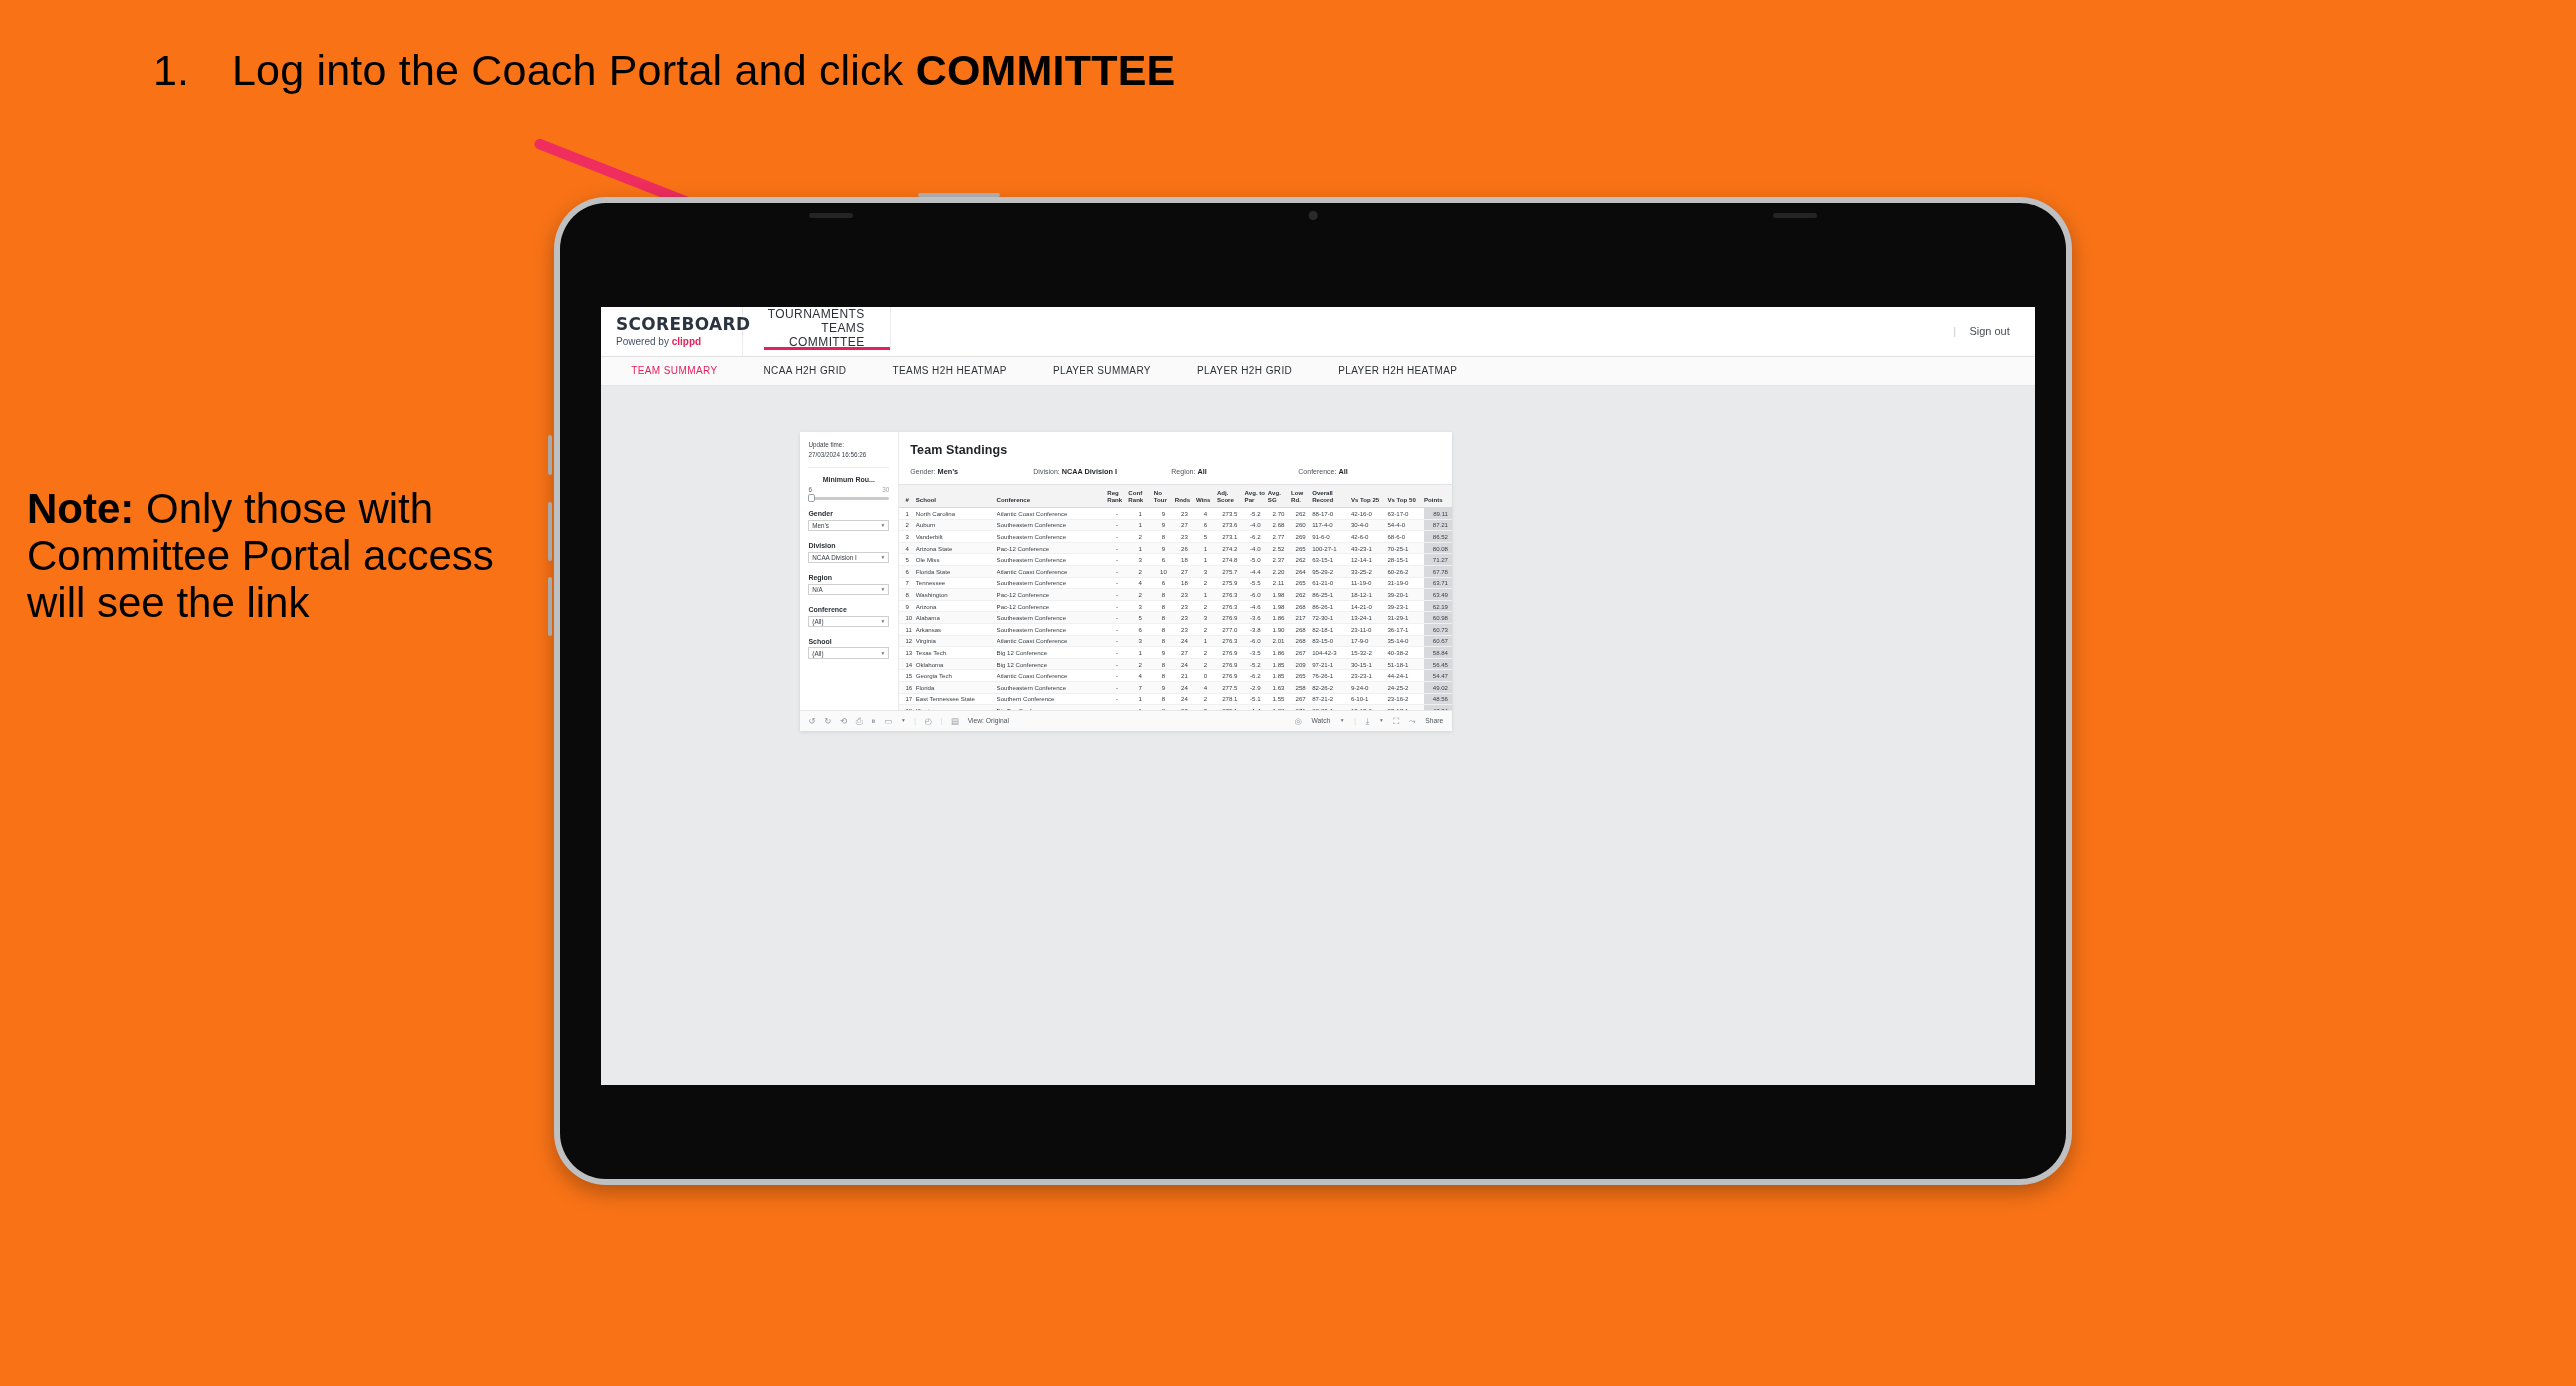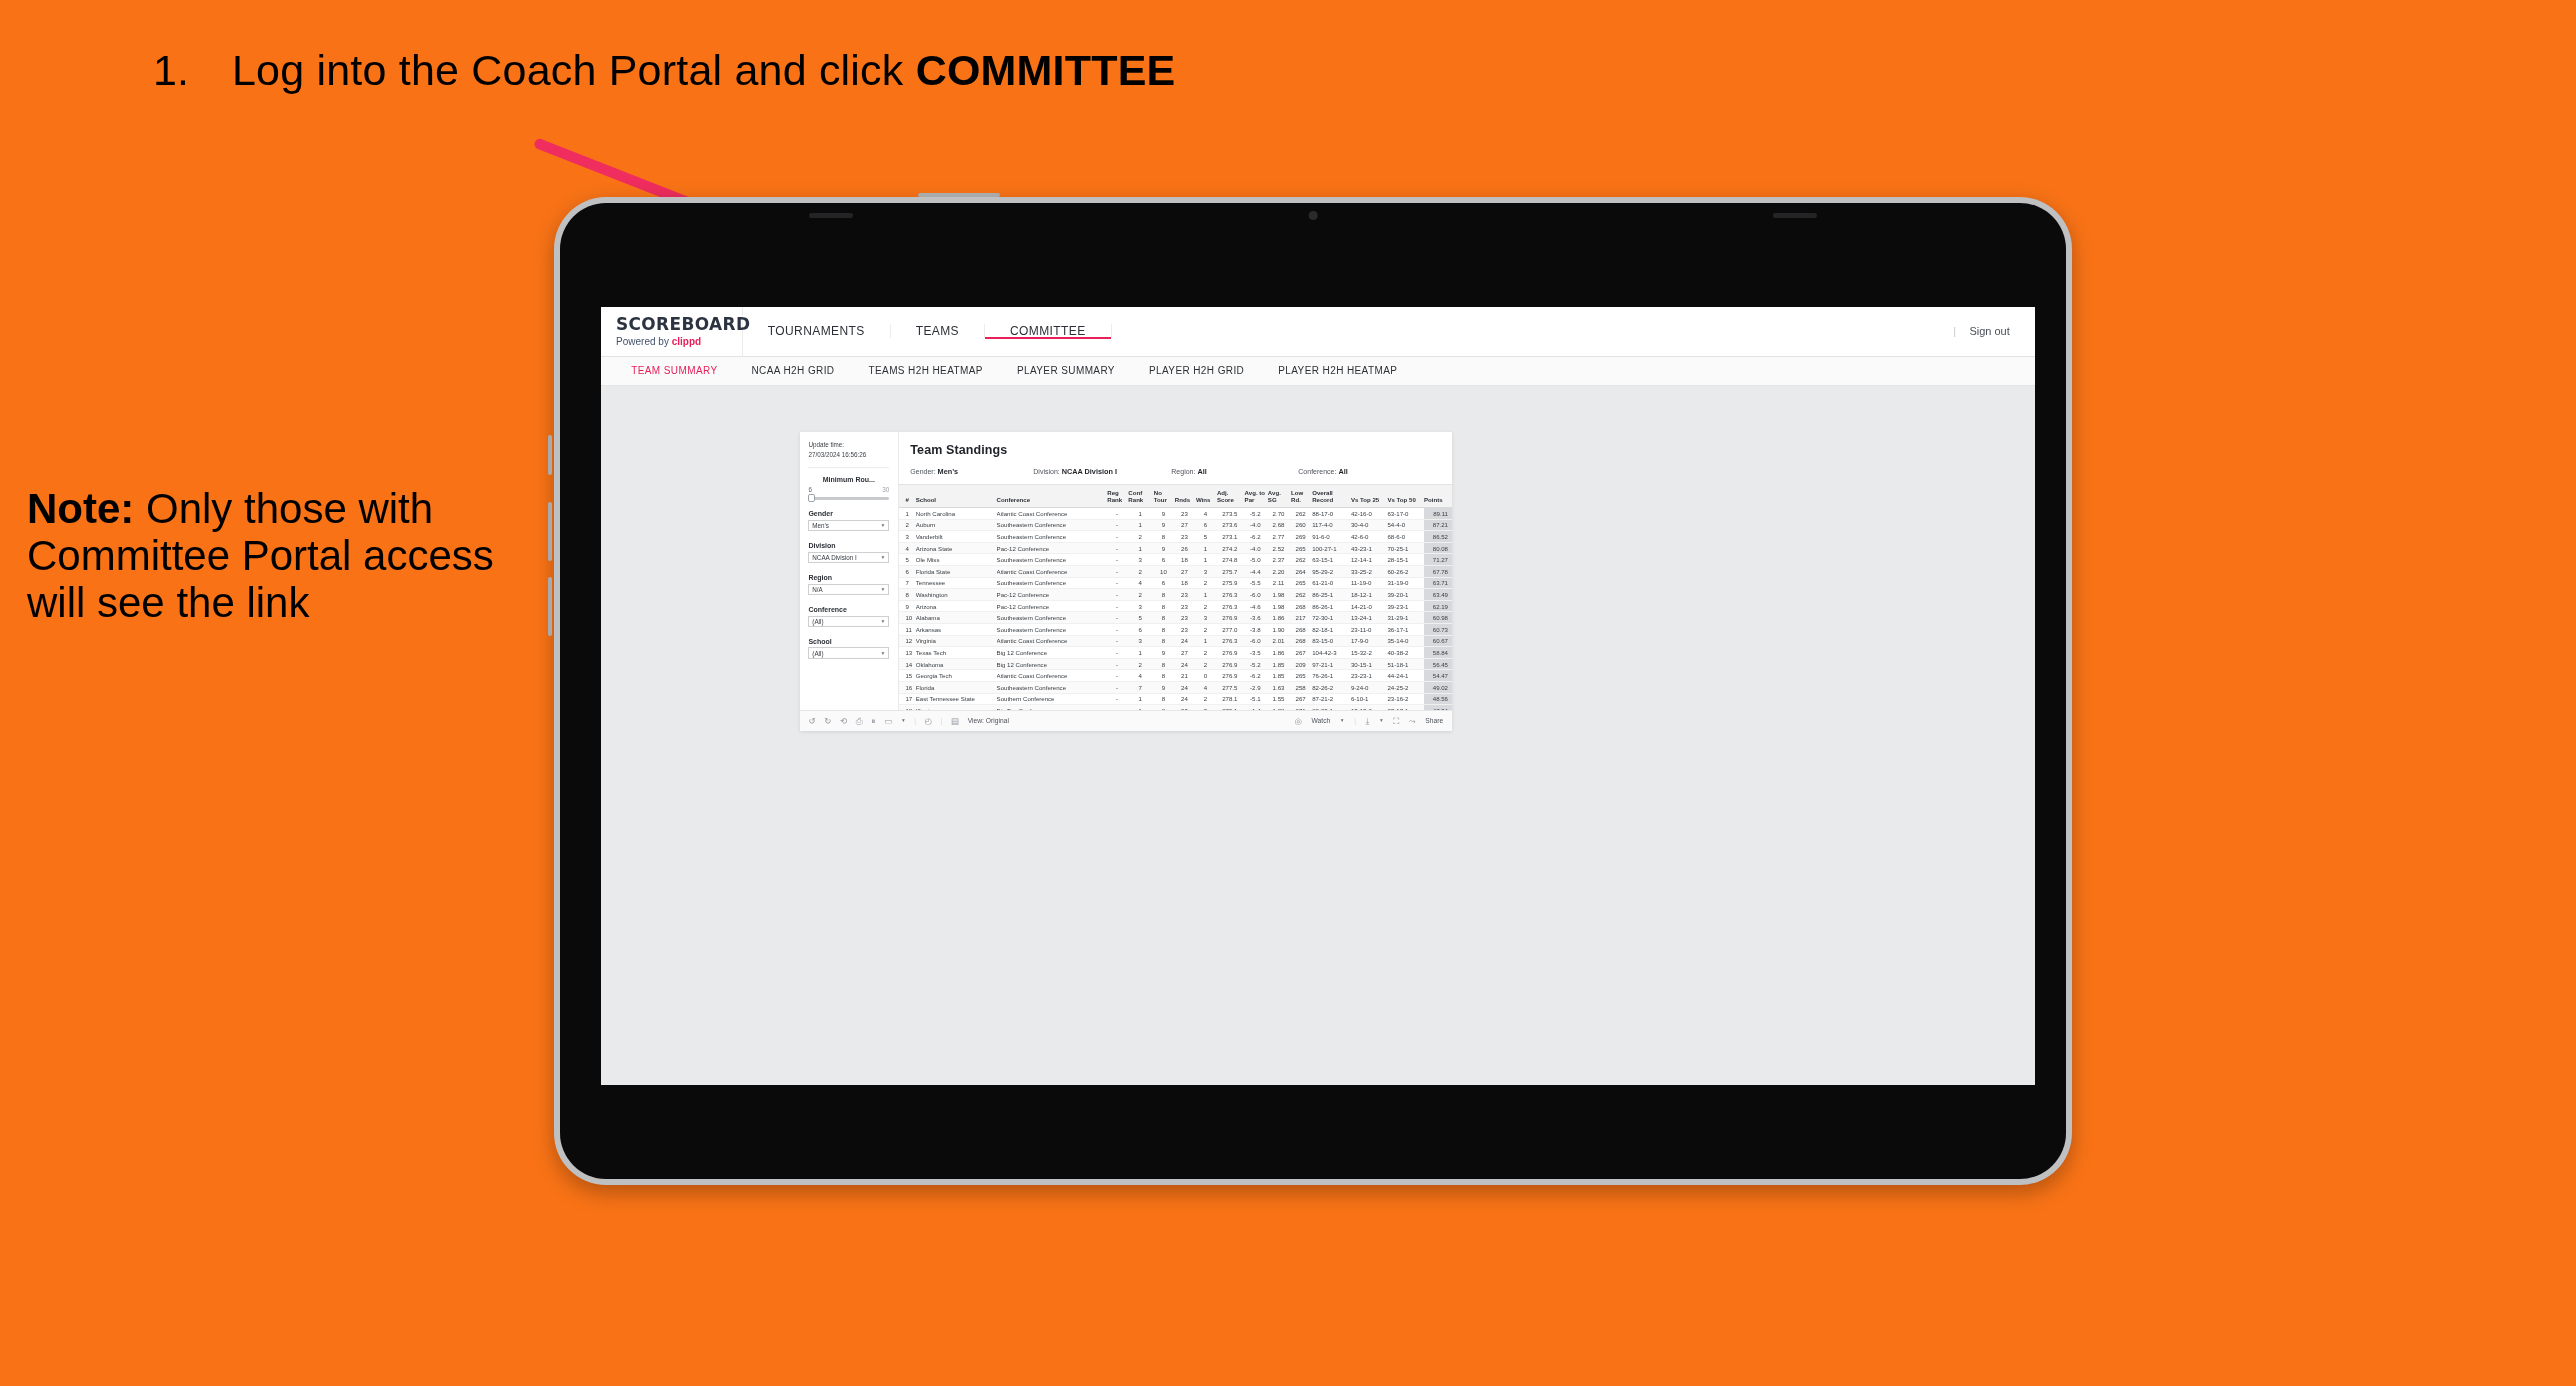--- a/index.html
+++ b/index.html
@@ -80,41 +80,41 @@
   }
   .brand-name {
     font-family: "DejaVu Sans", sans-serif;
     font-weight: bold; font-size: 18px; letter-spacing: 0.4px;
     color: #2b3440; line-height: 1;
     transform: scaleX(.94); transform-origin: left center;
   }
   .brand-sub { font-size: 10px; color: #44506a; margin-top: 2.9px; white-space: nowrap; }
   .brand-sub b { color: #e8205a; }
 
-  .nav { display: flex; align-items: center; }
+  .nav { display: flex; align-items: flex-end; flex-direction: column; }
   .nav-item {
     display: flex; align-items: center; padding: 0 25px;
     font-size: 12px; color: #2c3036; letter-spacing: 0.4px;
     border-right: 1px solid #ececec; position: relative; cursor: pointer;
   }
   .nav-item.active::after {
     content: ""; position: absolute; left: 0; right: 0; bottom: -1px;
     height: 2.4px; background: #e8205a;
   }
   .signout {
     margin-left: auto; display: flex; align-items: center; gap: 13.4px;
     padding-right: 25px; font-size: 11px; color: #4a4f57;
   }
   .signout .divider { color: #c7c9cc; }
   .signout a { cursor: pointer; }
 
   
   .sub-nav {
     height: 29px; background: #fafafa; display: flex; align-items: center;
-    gap: 0; border-bottom: 1px solid #e4e4e6; padding-left: 13.4px;
+    gap: 12px; border-bottom: 1px solid #e4e4e6; padding-left: 13.4px;
   }
   .sub-item {
     font-size: 10px; letter-spacing: 0.4px; color: #2c3036;
     padding: 0 17px; cursor: pointer;
   }
   .sub-item.active { color: #e8205a; }
 
   
   .workspace { position: relative; height: 700px; background: #e9eaec; }
   .viz {

